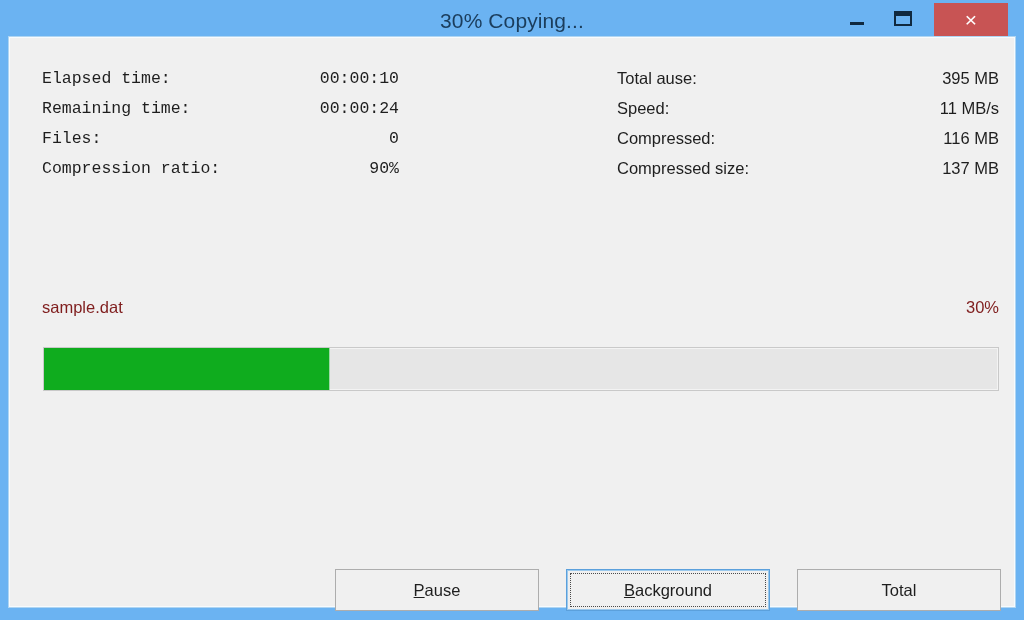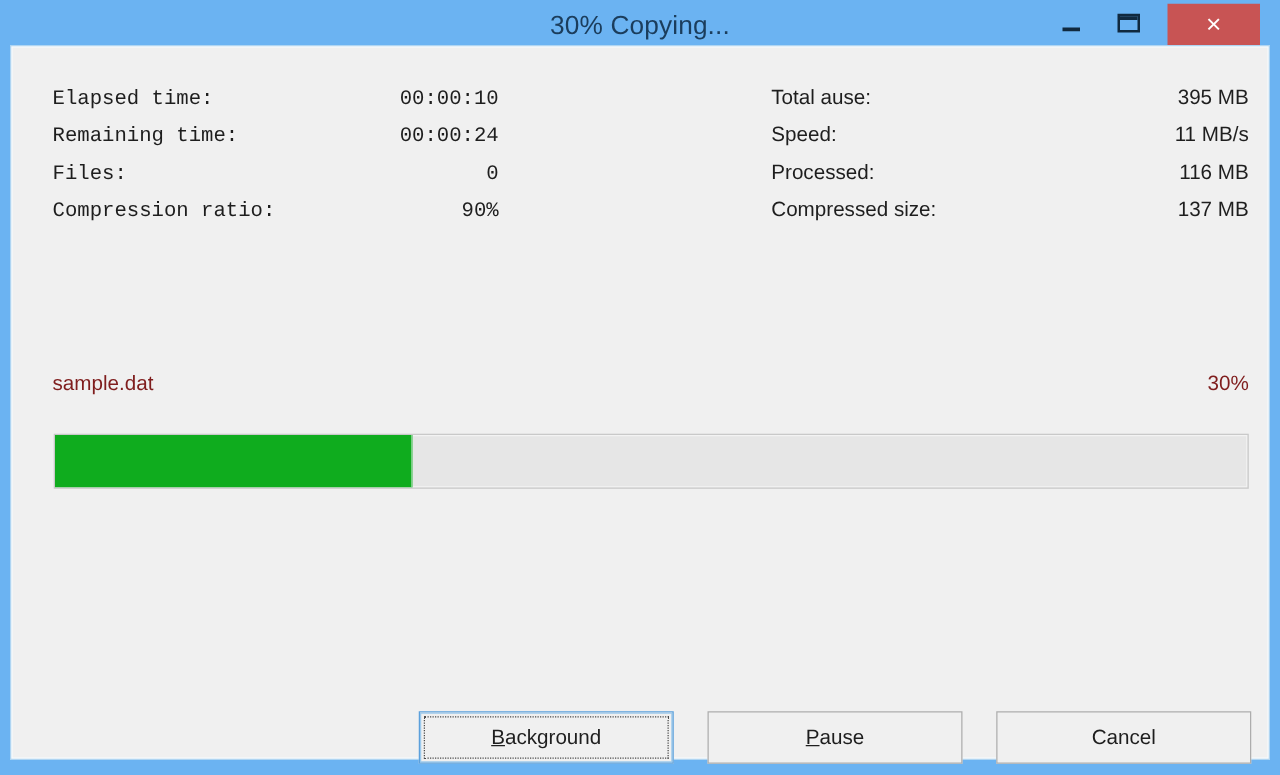--- a/index.html
+++ b/index.html
@@ -253,46 +253,46 @@
       <div class="stat-col right">
         <div class="stat-row">
           <span class="stat-label">Total ause:</span>
           <span class="stat-value">395 MB</span>
         </div>
         <div class="stat-row">
           <span class="stat-label">Speed:</span>
           <span class="stat-value">11 MB/s</span>
         </div>
         <div class="stat-row">
-          <span class="stat-label">Processed:</span>
+          <span class="stat-label">Compressed:</span>
           <span class="stat-value">116 MB</span>
         </div>
         <div class="stat-row">
           <span class="stat-label">Compressed size:</span>
           <span class="stat-value">137 MB</span>
         </div>
       </div>
 
     </div>
 
     <div id="file-row">
       <span>sample.dat</span>
       <span>30%</span>
     </div>
 
     <div id="progress-outer" style="background: rgb(230, 230, 230);">
       <div id="progress-fill" style="width: 30%; background: rgb(15, 172, 30);"></div>
     </div>
 
     <div id="buttons">
+      <button class="dlgbtn">
+        <span class="lbl"><span class="accel">P</span><span>ause</span></span>
+      </button>
       <button class="dlgbtn focused">
         <span class="lbl"><span class="accel">B</span><span>ackground</span></span>
       </button>
       <button class="dlgbtn">
-        <span class="lbl"><span class="accel">P</span><span>ause</span></span>
-      </button>
-      <button class="dlgbtn">
-        <span class="lbl"><span>Cancel</span></span>
+        <span class="lbl"><span>Total</span></span>
       </button>
     </div>
 
   </div>
 </div>
 
 </body></html>

